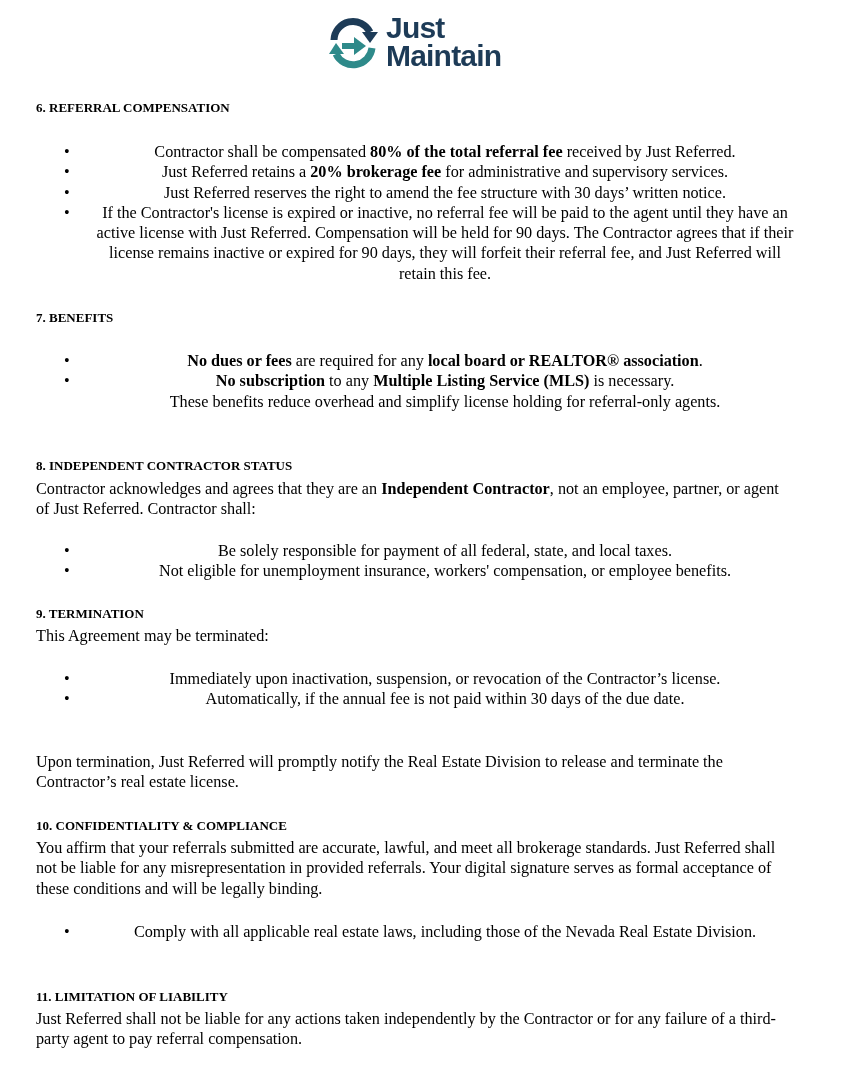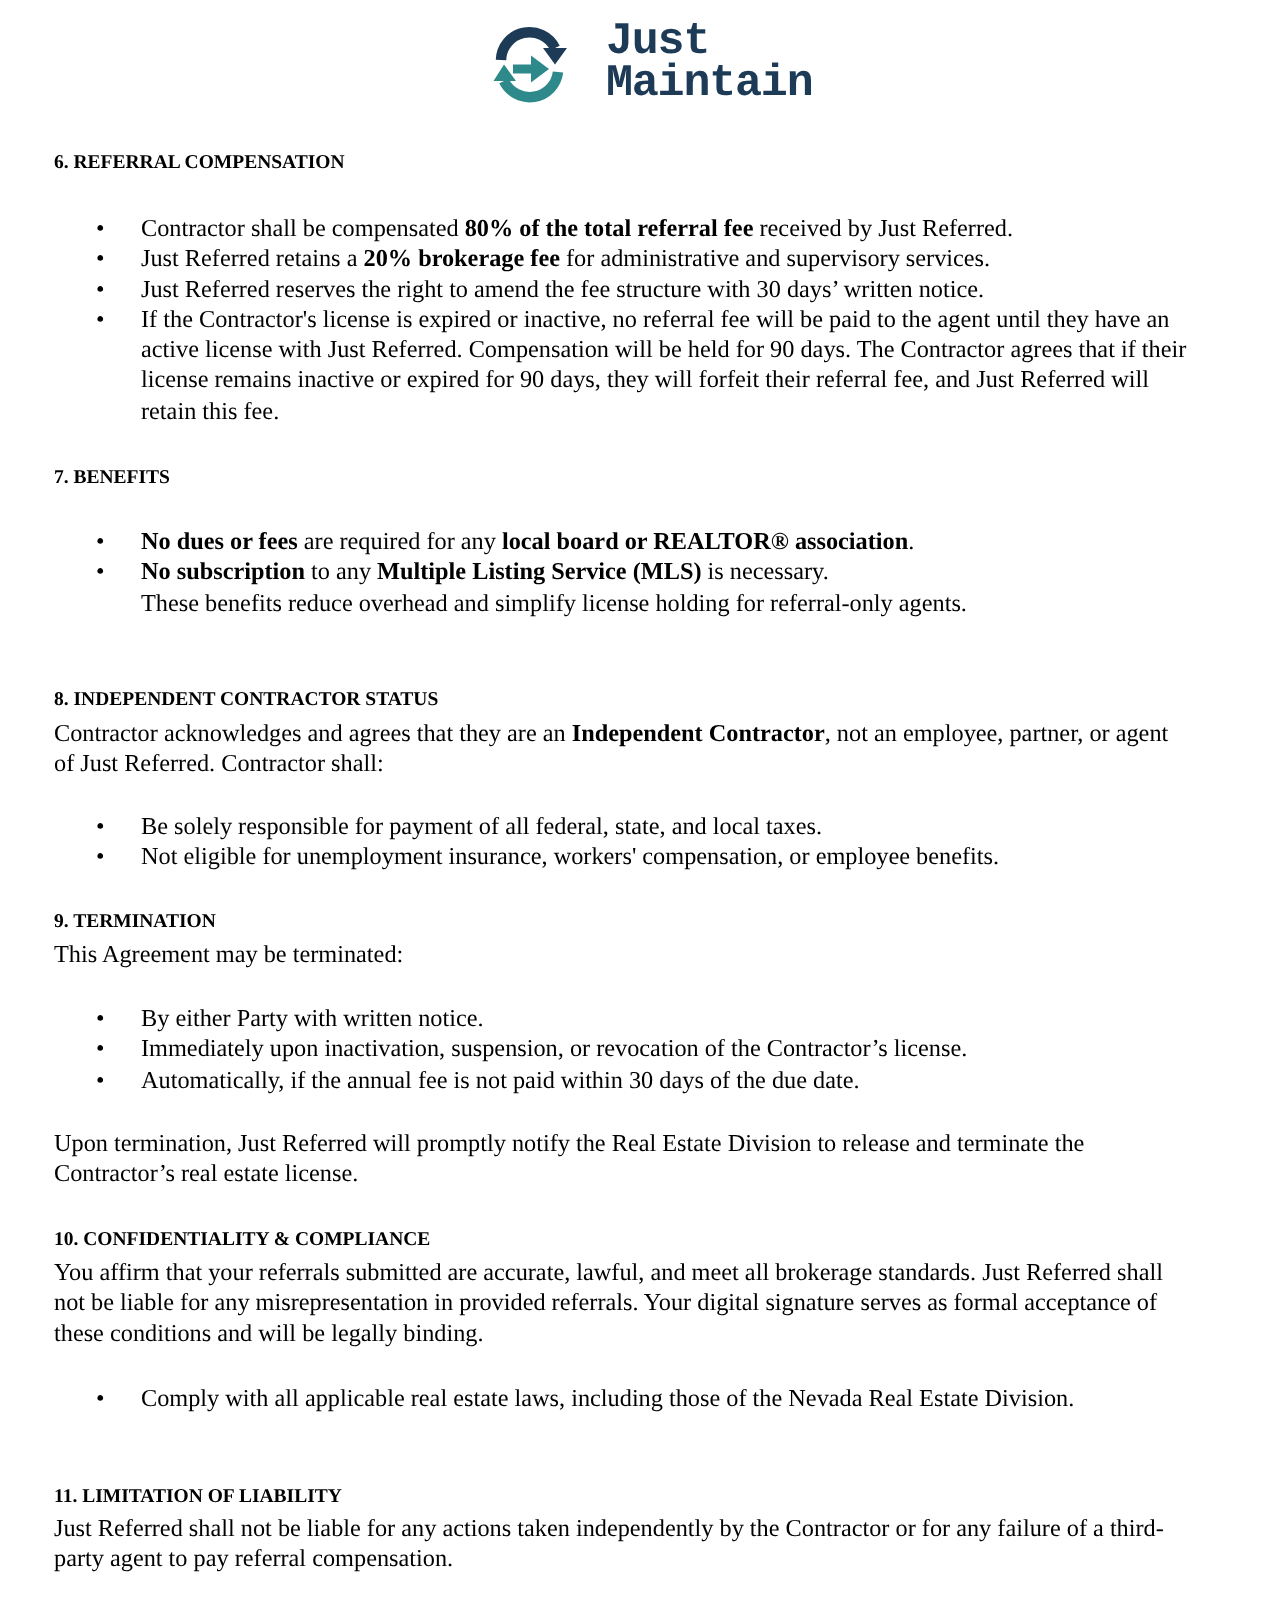--- a/index.html
+++ b/index.html
@@ -4,33 +4,33 @@
 <style>
   html, body { margin: 0; padding: 0; background: #ffffff; }
   body {
     width: 842px; height: 1080px; overflow: hidden; position: relative;
     font-family: "Liberation Serif", "DejaVu Serif", serif;
     color: #000; font-size: 16.2px; line-height: 20.3px;
   }
   .logo { position: absolute; left: 326px; top: 12px; width: 180px; height: 62px; }
   .logo svg { position: absolute; left: 0; top: 0; }
   .logo .wm {
-    position: absolute; left: 78px; top: 2px;
-    font-family: Liberation Mono, monospace; font-weight: bold;
+    position: absolute; left: 60px; top: 2px;
+    font-family: Liberation Sans, sans-serif; font-weight: bold;
     color: #1d3b57; font-size: 30px; line-height: 28px; letter-spacing: -0.8px;
   }
   .page { position: absolute; left: 36px; top: 0; width: 770px; }
   h2 {
     margin: 0; font-size: 13px; font-weight: bold; line-height: 22px;
     position: absolute; left: 0; white-space: nowrap;
   }
   .block { position: absolute; left: 0; width: 760px; }
   p { margin: 0; }
   ul { margin: 0; padding: 0; list-style: none; }
-  li { position: relative; padding-left: 58px; }
+  li { position: relative; padding-left: 58px; text-align: center; }
   li::before {
     content: "\2022"; position: absolute; left: 28px; top: 0;
   }
   b { font-weight: bold; }
 </style>
 </head>
 <body>
 
 <div class="logo">
   <svg width="54" height="60" viewBox="0 0 54 60">
@@ -66,21 +66,20 @@
   <h2 style="top:455px">8. INDEPENDENT CONTRACTOR STATUS</h2>
   <p class="block" style="top:479px"><span>Contractor acknowledges and agrees that they are an </span><b>Independent Contractor</b><span>, not an employee, partner, or agent of Just Referred. Contractor shall:</span></p>
   <ul class="block" style="top:541px">
     <li>Be solely responsible for payment of all federal, state, and local taxes.</li>
     <li>Not eligible for unemployment insurance, workers' compensation, or employee benefits.</li>
   </ul>
 
   <h2 style="top:603px">9. TERMINATION</h2>
   <p class="block" style="top:626px">This Agreement may be terminated:</p>
   <ul class="block" style="top:669px">
-    <li>By either Party with written notice.</li>
     <li>Immediately upon inactivation, suspension, or revocation of the Contractor’s license.</li>
     <li>Automatically, if the annual fee is not paid within 30 days of the due date.</li>
   </ul>
   <p class="block" style="top:752px">Upon termination, Just Referred will promptly notify the Real Estate Division to release and terminate the Contractor’s real estate license.</p>
 
   <h2 style="top:815px">10. CONFIDENTIALITY &amp; COMPLIANCE</h2>
   <p class="block" style="top:838px">You affirm that your referrals submitted are accurate, lawful, and meet all brokerage standards. Just Referred shall not be liable for any misrepresentation in provided referrals. Your digital signature serves as formal acceptance of these conditions and will be legally binding.</p>
   <ul class="block" style="top:922px">
     <li>Comply with all applicable real estate laws, including those of the Nevada Real Estate Division.</li>
   </ul>

